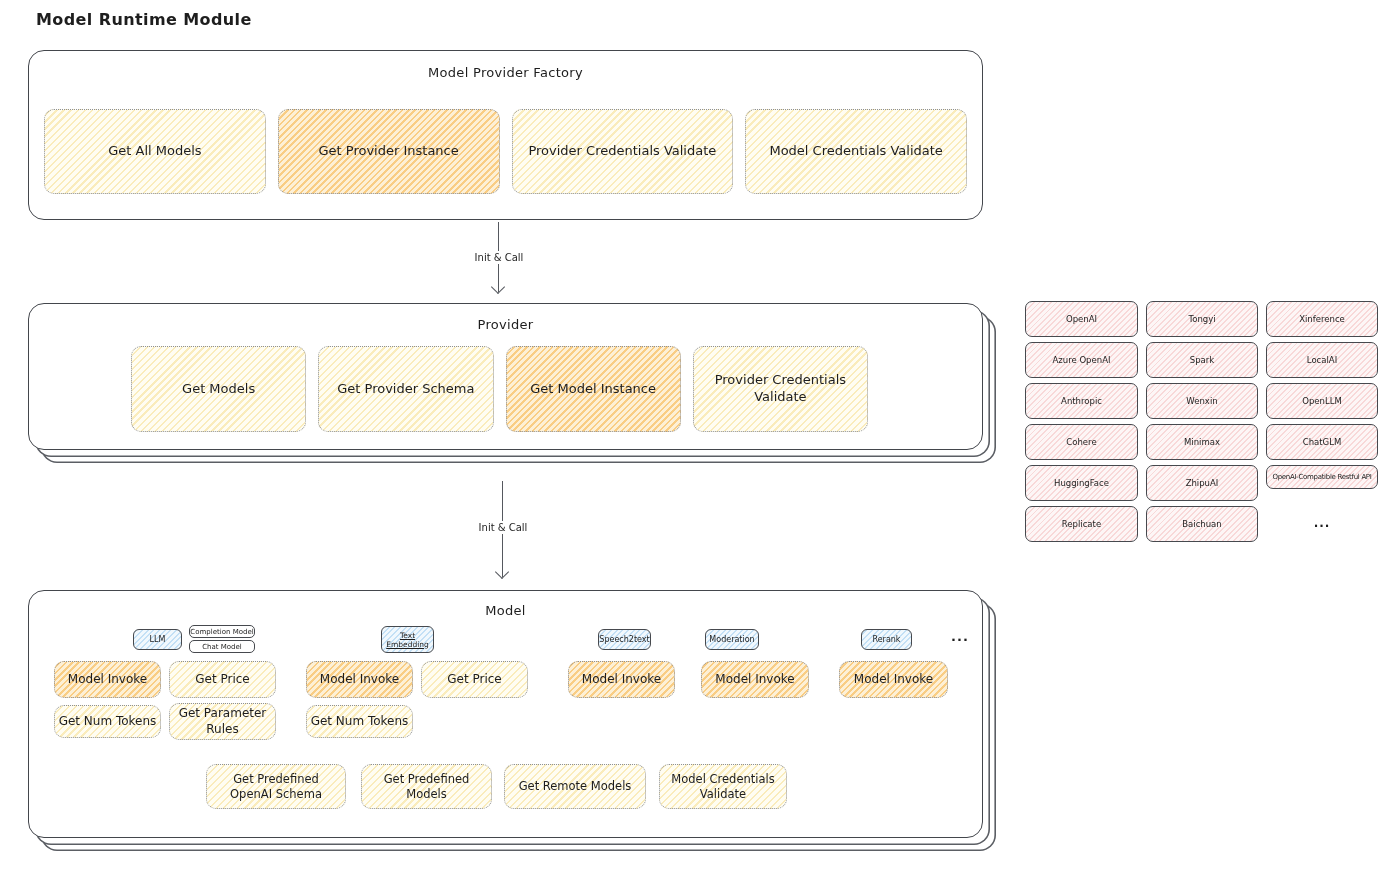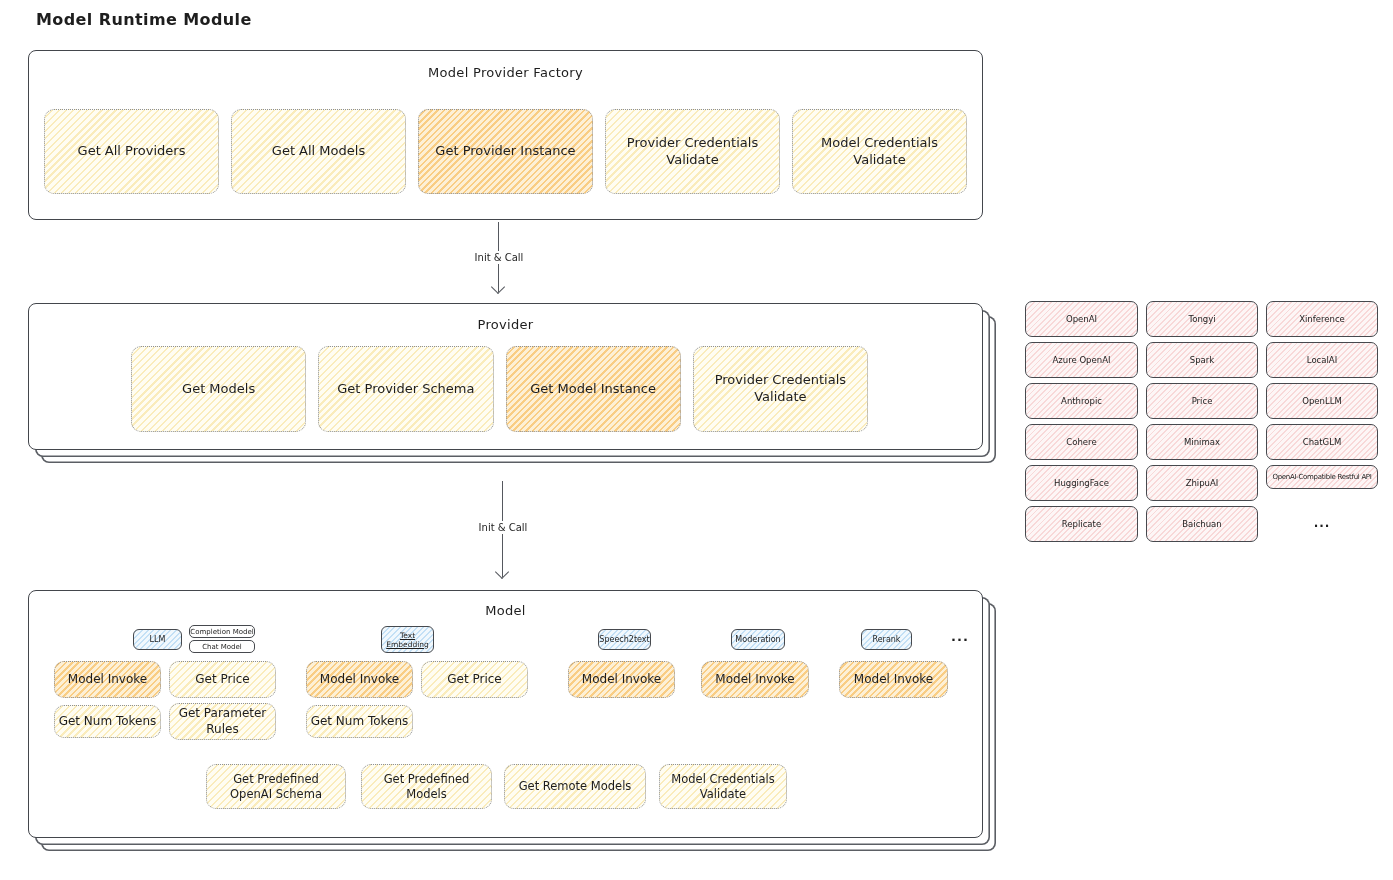--- a/index.html
+++ b/index.html
@@ -7,21 +7,21 @@
   .canvas {
     position:relative; width:1393px; height:880px; background:#ffffff;
     font-family:"DejaVu Sans", sans-serif; color:#1e1e1e; overflow:hidden;
   }
   .page-title {
     position:absolute; left:36px; top:10px; font-size:16px; font-weight:600;
     letter-spacing:.4px;
   }
   
   .outer {
-    position:absolute; background:#fff; border:1.6px solid #43464c; border-radius:8px;
+    position:absolute; background:#fff; border:1.6px solid #43464c; border-radius:16px;
   }
   .stacked {
     box-shadow: 7px 7px 0 -1.6px #ffffff, 7px 7px 0 0 #5b5e64,
                 13px 13px 0 -1.6px #ffffff, 13px 13px 0 0 #5b5e64;
   }
   .section-title {
     position:absolute; left:0; right:0; text-align:center; font-size:13px;
     letter-spacing:.3px;
   }
   
@@ -85,21 +85,20 @@
 </head>
 <body>
 
 <div class="canvas">
 
   <div class="page-title">Model Runtime Module</div>
 
   <div class="outer" style="left:28px; top:50px; width:955px; height:170px;">
     <div class="section-title" style="top:14px;">Model Provider Factory</div>
     <div class="row" style="left:15px; right:15px; top:58px; height:85px;">
-      <div class="btn fill-yellow">Get All Providers</div>
       <div class="btn fill-yellow">Get All Models</div>
       <div class="btn fill-orange">Get Provider Instance</div>
       <div class="btn fill-yellow">Provider Credentials Validate</div>
       <div class="btn fill-yellow">Model Credentials Validate</div>
     </div>
   </div>
 
   <div class="arrow-line" style="left:498px; top:222px; height:70px;"></div>
   <div class="arrow-label" style="left:499px; top:251px;">Init &amp; Call</div>
 
@@ -114,21 +113,21 @@
   </div>
 
   <div style="position:absolute; left:1025px; top:301px; width:353px; display:grid; grid-template-columns:113px 112px 112px; column-gap:8px; row-gap:5px;">
     <div class="pill fill-pink">OpenAI</div>
     <div class="pill fill-pink">Tongyi</div>
     <div class="pill fill-pink">Xinference</div>
     <div class="pill fill-pink">Azure OpenAI</div>
     <div class="pill fill-pink">Spark</div>
     <div class="pill fill-pink">LocalAI</div>
     <div class="pill fill-pink">Anthropic</div>
-    <div class="pill fill-pink">Price</div>
+    <div class="pill fill-pink">Wenxin</div>
     <div class="pill fill-pink">OpenLLM</div>
     <div class="pill fill-pink">Cohere</div>
     <div class="pill fill-pink">Minimax</div>
     <div class="pill fill-pink">ChatGLM</div>
     <div class="pill fill-pink">HuggingFace</div>
     <div class="pill fill-pink">ZhipuAI</div>
     <div class="pill fill-pink small">OpenAI-Compatible Restful API</div>
     <div class="pill fill-pink">Replicate</div>
     <div class="pill fill-pink">Baichuan</div>
     <div class="pill bare">...</div>
@@ -151,21 +150,21 @@
     <div class="btn fill-yellow" style="left:140px; top:112px; width:107px; height:37px;">Get Parameter Rules</div>
 
     <div class="tab fill-blue" style="left:352px; top:35px; width:53px; height:27px; font-size:7.5px;text-decoration:underline;">Text Embedding</div>
     <div class="btn fill-orange" style="left:277px; top:70px; width:107px; height:37px;">Model Invoke</div>
     <div class="btn fill-yellow" style="left:392px; top:70px; width:107px; height:37px;">Get Price</div>
     <div class="btn fill-yellow nowrap" style="left:277px; top:114px; width:107px; height:33px;">Get Num Tokens</div>
 
     <div class="tab fill-blue" style="left:569px; top:38px; width:53px; height:21px;">Speech2text</div>
     <div class="btn fill-orange" style="left:539px; top:70px; width:107px; height:37px;">Model Invoke</div>
 
-    <div class="tab fill-blue" style="left:702px; top:38px; width:54px; height:21px;">Moderation</div>
+    <div class="tab fill-blue" style="left:676px; top:38px; width:54px; height:21px;">Moderation</div>
     <div class="btn fill-orange" style="left:672px; top:70px; width:108px; height:37px;">Model Invoke</div>
 
     <div class="tab fill-blue" style="left:832px; top:38px; width:51px; height:21px;">Rerank</div>
     <div class="btn fill-orange" style="left:810px; top:70px; width:109px; height:37px;">Model Invoke</div>
 
     <div class="more-dots" style="left:922px; top:38px;">...</div>
 
     <div class="btn fill-yellow" style="left:177px; top:173px; width:140px; height:45px; font-size:11.5px;">Get Predefined OpenAI Schema</div>
     <div class="btn fill-yellow nowrap" style="left:475px; top:173px; width:142px; height:45px; font-size:11.5px;">Get Remote Models</div>
     <div class="btn fill-yellow" style="left:332px; top:173px; width:131px; height:45px; font-size:11.5px;">Get Predefined Models</div>

